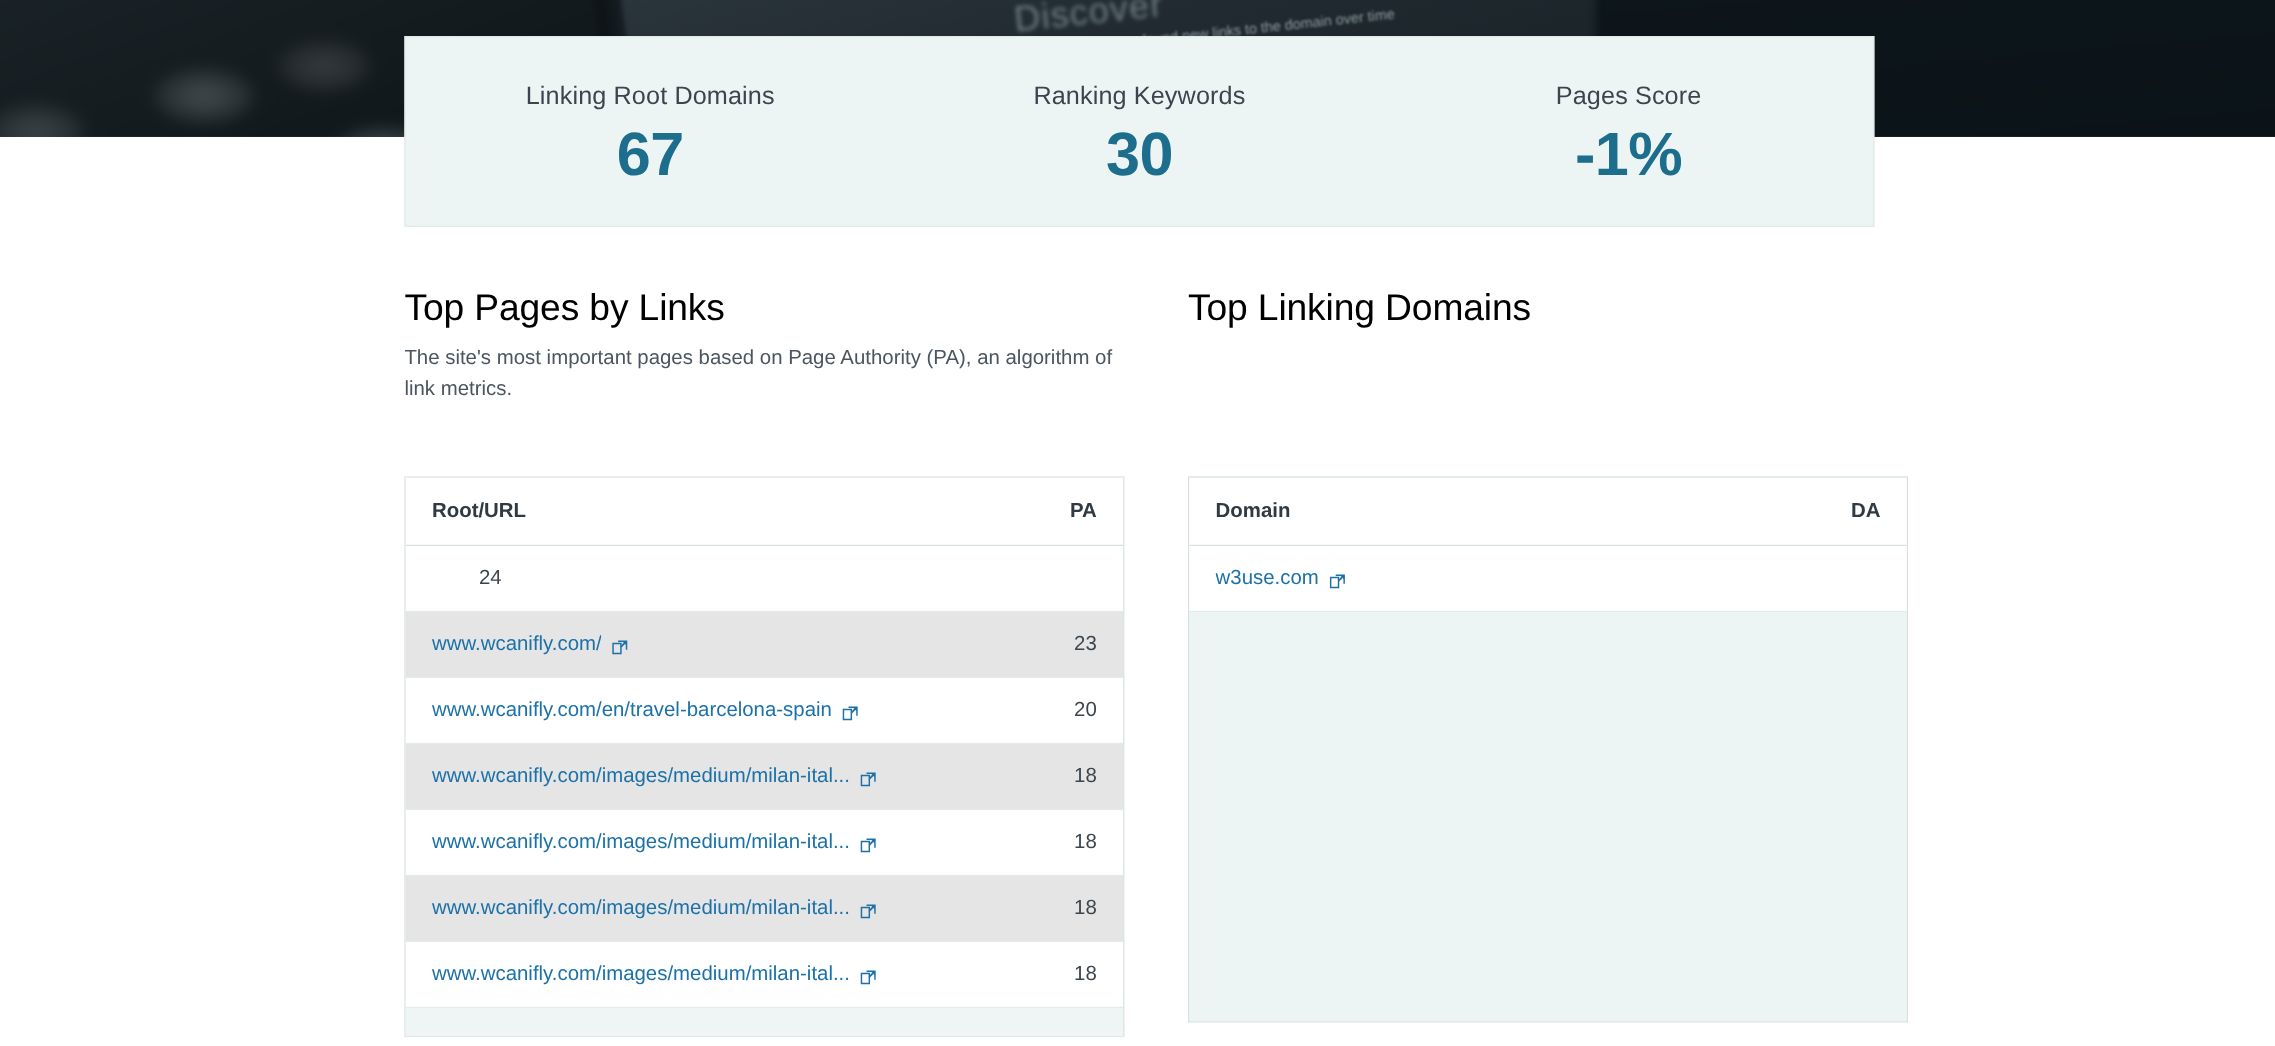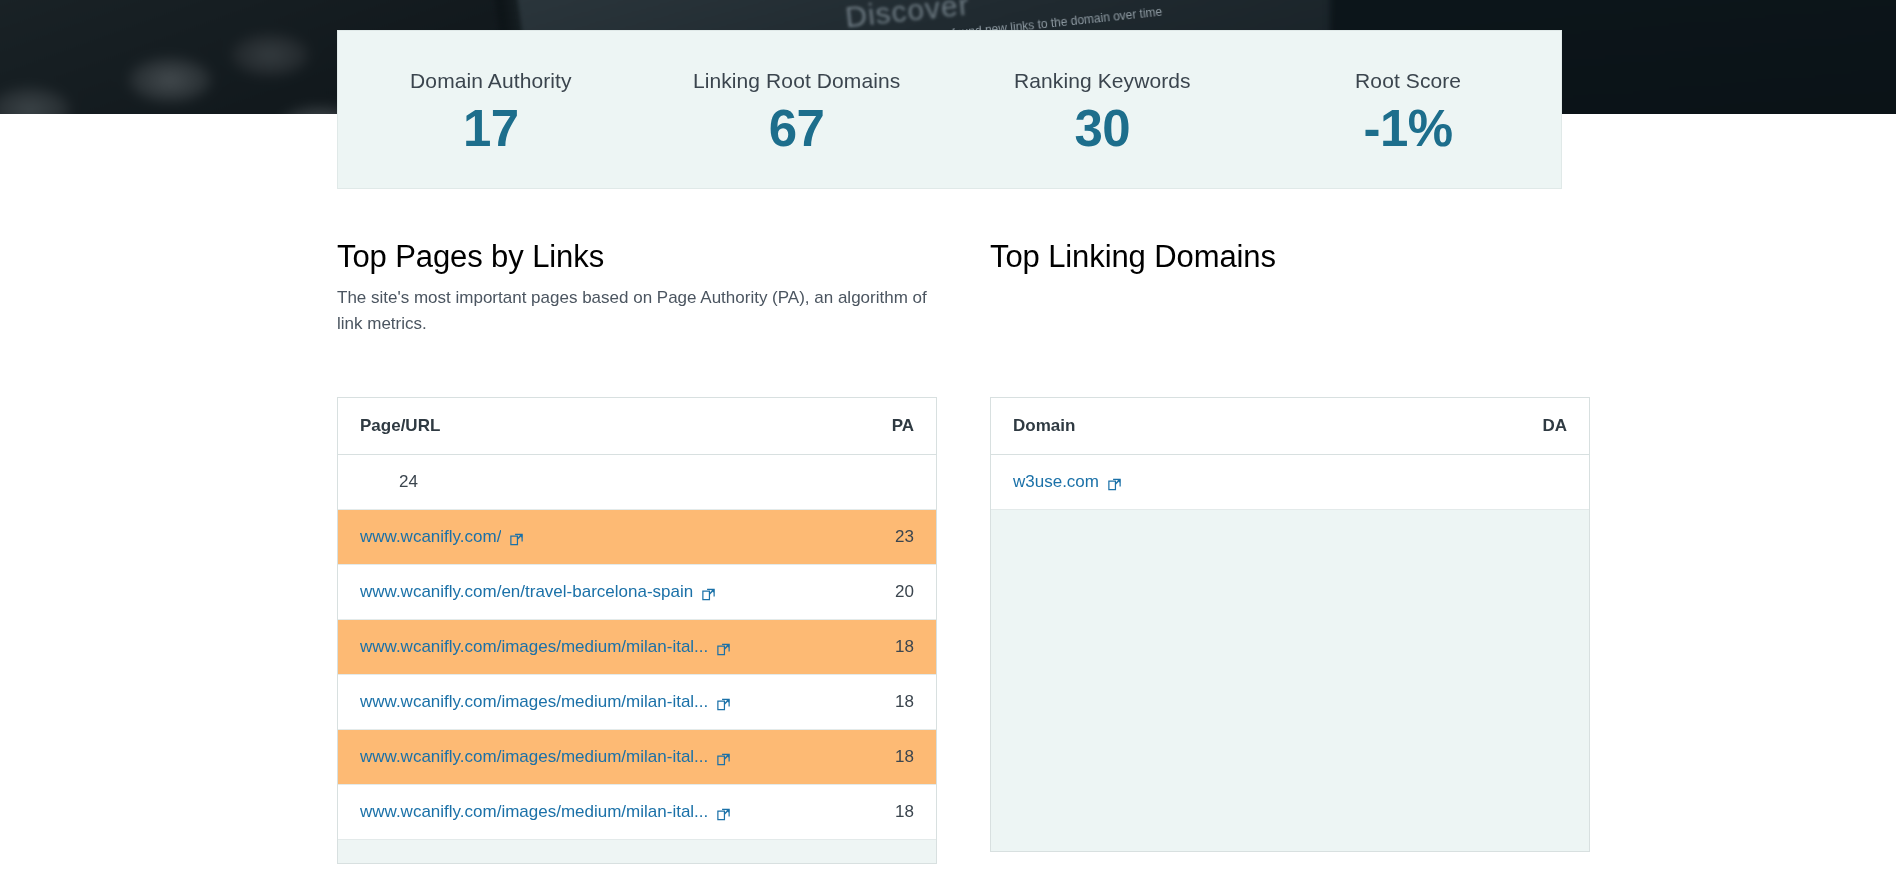--- a/index.html
+++ b/index.html
@@ -132,21 +132,21 @@
     height: 55px;
     padding: 0 22px;
     border-bottom: 1px solid #e3eaea;
     background: #ffffff;
   }
   .trow.hdr {
     height: 57px;
     background: #ffffff;
     border-bottom: 1px solid #d8e0e0;
   }
-  .trow.alt { background: #fdba74; }
+  .trow.alt { background: #e5e5e5; }
   .trow.filler {
     border-bottom: none;
     background: #eef5f4;
   }
   .tw-left .trow.filler { height: 34px; }
 
   .c-main { flex: 1; min-width: 0; display: flex; align-items: center; }
   .c-num  { width: 58px; text-align: right; }
 
   .hdr .c-main, .hdr .c-num {
@@ -190,44 +190,40 @@
         <span class="ln" style="top:35px"></span>
       <i style="top:48px">1.0k</i>
         <span class="ln" style="top:51px"></span>
     </div>
     <div class="ph-glint"></div>
     <div class="ph-dark-right"></div>
   </div>
 
   <div class="stats-card">
     <div class="stat">
-      <div class="stat-label">Domain Authority</div>
-      <div class="stat-value">17</div>
-    </div>
-    <div class="stat">
       <div class="stat-label">Linking Root Domains</div>
       <div class="stat-value">67</div>
     </div>
     <div class="stat">
       <div class="stat-label">Ranking Keywords</div>
       <div class="stat-value">30</div>
     </div>
     <div class="stat">
-      <div class="stat-label">Root Score</div>
+      <div class="stat-label">Pages Score</div>
       <div class="stat-value">-1%</div>
     </div>
   </div>
 
   <div class="col col-left">
     <h2 class="panel-title">Top Pages by Links</h2>
     <p class="panel-desc">The site's most important pages based on Page Authority (PA), an algorithm of link metrics.</p>
 
     <div class="table-wrap tw-left">
       <div class="trow hdr">
-        <div class="c-main">Page/URL</div>
+        <div class="c-main">Root/URL</div>
         <div class="c-num">PA</div>
       </div>
 
       <div class="trow">
         <div class="c-num cell-num">24</div>
       </div>
 
       <div class="trow alt">
         <div class="c-main">
           <a class="cell-link" href="#">www.wcanifly.com/</a>

